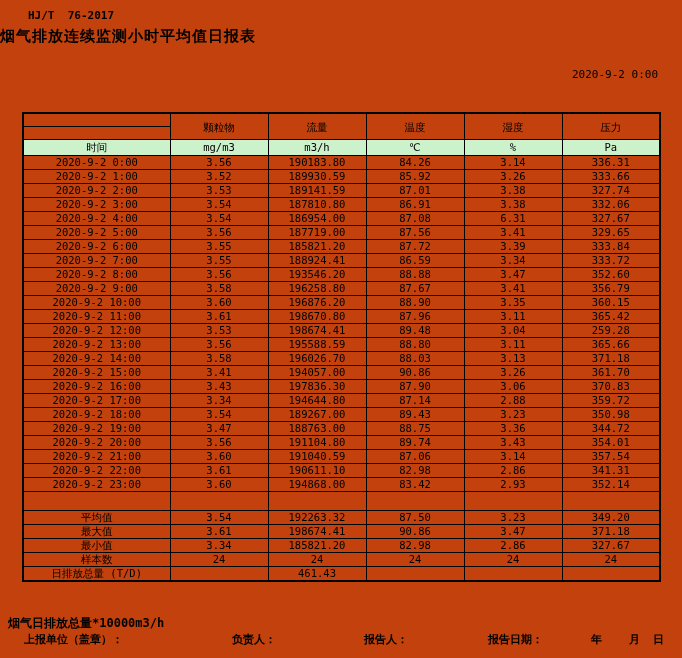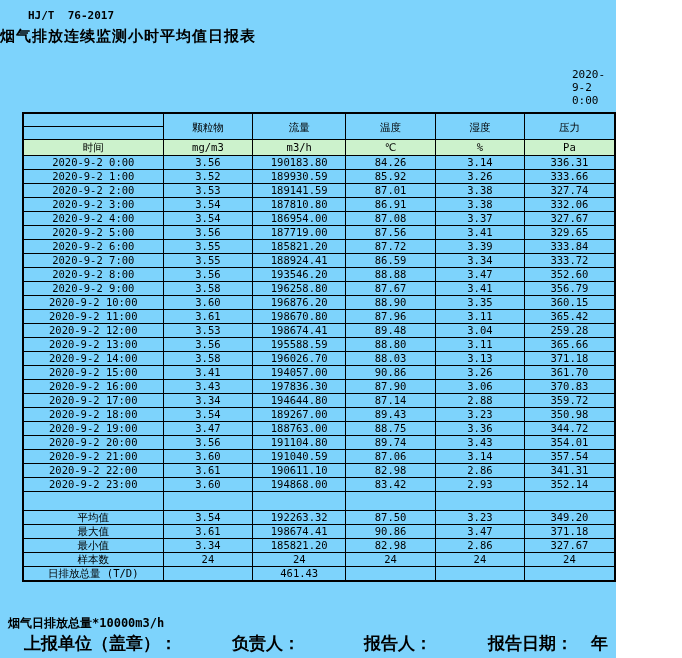--- a/index.html
+++ b/index.html
@@ -1,19 +1,19 @@
 <!DOCTYPE html>
 <html style="--hl: #ccf2cc;"><head>
 <meta charset="utf-8">
 <style>
   html,body{margin:0;padding:0;background:#fff;}
   .page{
     position:relative;
-    width:616px;height:658px;
-    background:#7dd3fc;
+    width:682px;height:658px;
+    background:#c2410c;
     font-family:"DejaVu Sans Mono","DejaVu Sans","Liberation Sans",sans-serif;
     color:#000;
     overflow:hidden;
   }
   .standard{
     position:absolute;left:28px;top:9px;
     font-size:11px;font-weight:bold;white-space:pre;
   }
   .title{
     position:absolute;left:0;right:0;top:27px;
@@ -51,21 +51,21 @@
   }
   td.time-hdr{font-size:12px;}
   tr.spacer-row td{height:18px;}
   td.sum-label{font-size:12px;}
   .footnote{
     position:absolute;left:8px;top:615px;
     font-size:12px;font-weight:bold;
   }
   .sign-line{
     position:absolute;left:0;top:632px;width:682px;height:16px;
-    font-size:17px;font-weight:bold;
+    font-size:11px;font-weight:bold;
   }
   .sign-line span{position:absolute;white-space:nowrap;}
   .pos-unit{left:24px;}
   .pos-resp{left:232px;}
   .pos-reporter{left:364px;}
   .pos-rdate{left:488px;}
   .pos-year{left:591px;}
   .pos-month{left:629px;}
   .pos-day{left:653px;}
 </style>
@@ -142,21 +142,21 @@
           <td>187810.80</td>
           <td>86.91</td>
           <td>3.38</td>
           <td>332.06</td>
         </tr>
         <tr>
           <td>2020-9-2 4:00</td>
           <td>3.54</td>
           <td>186954.00</td>
           <td>87.08</td>
-          <td>3.37</td>
+          <td>6.31</td>
           <td>327.67</td>
         </tr>
         <tr>
           <td>2020-9-2 5:00</td>
           <td>3.56</td>
           <td>187719.00</td>
           <td>87.56</td>
           <td>3.41</td>
           <td>329.65</td>
         </tr>

